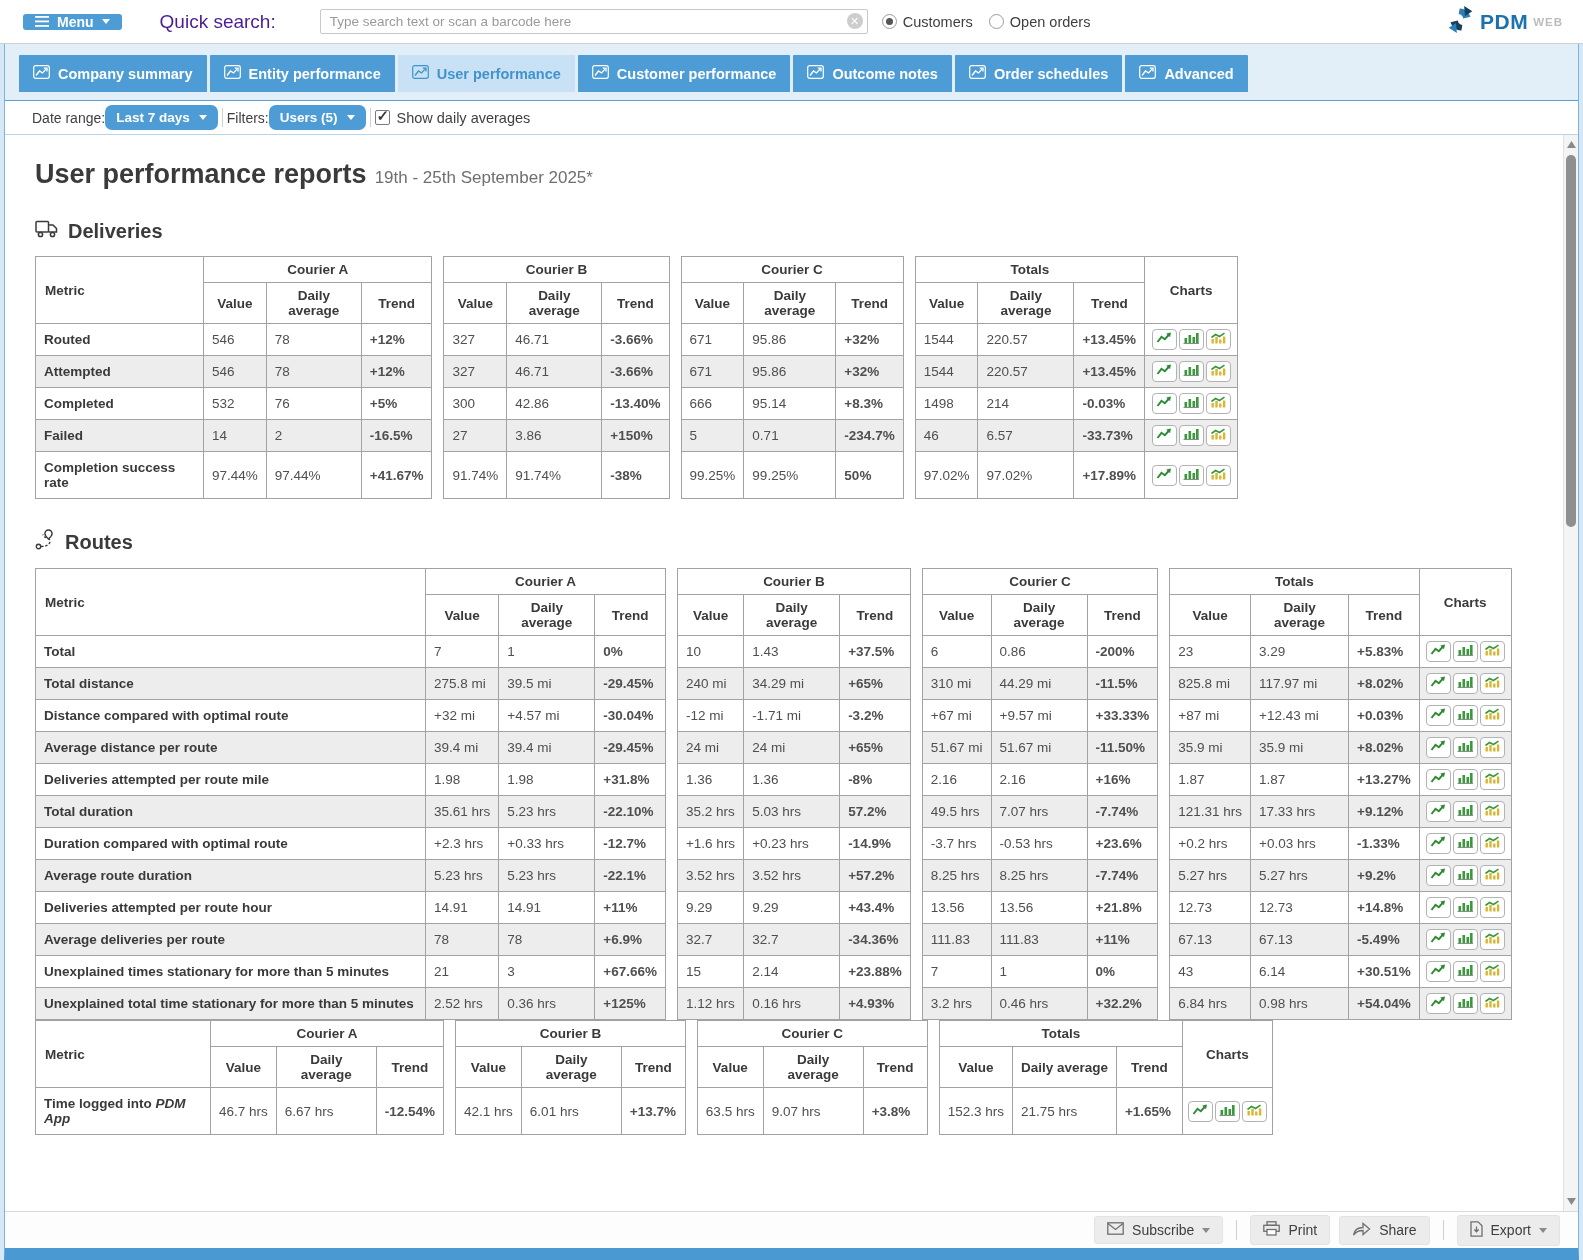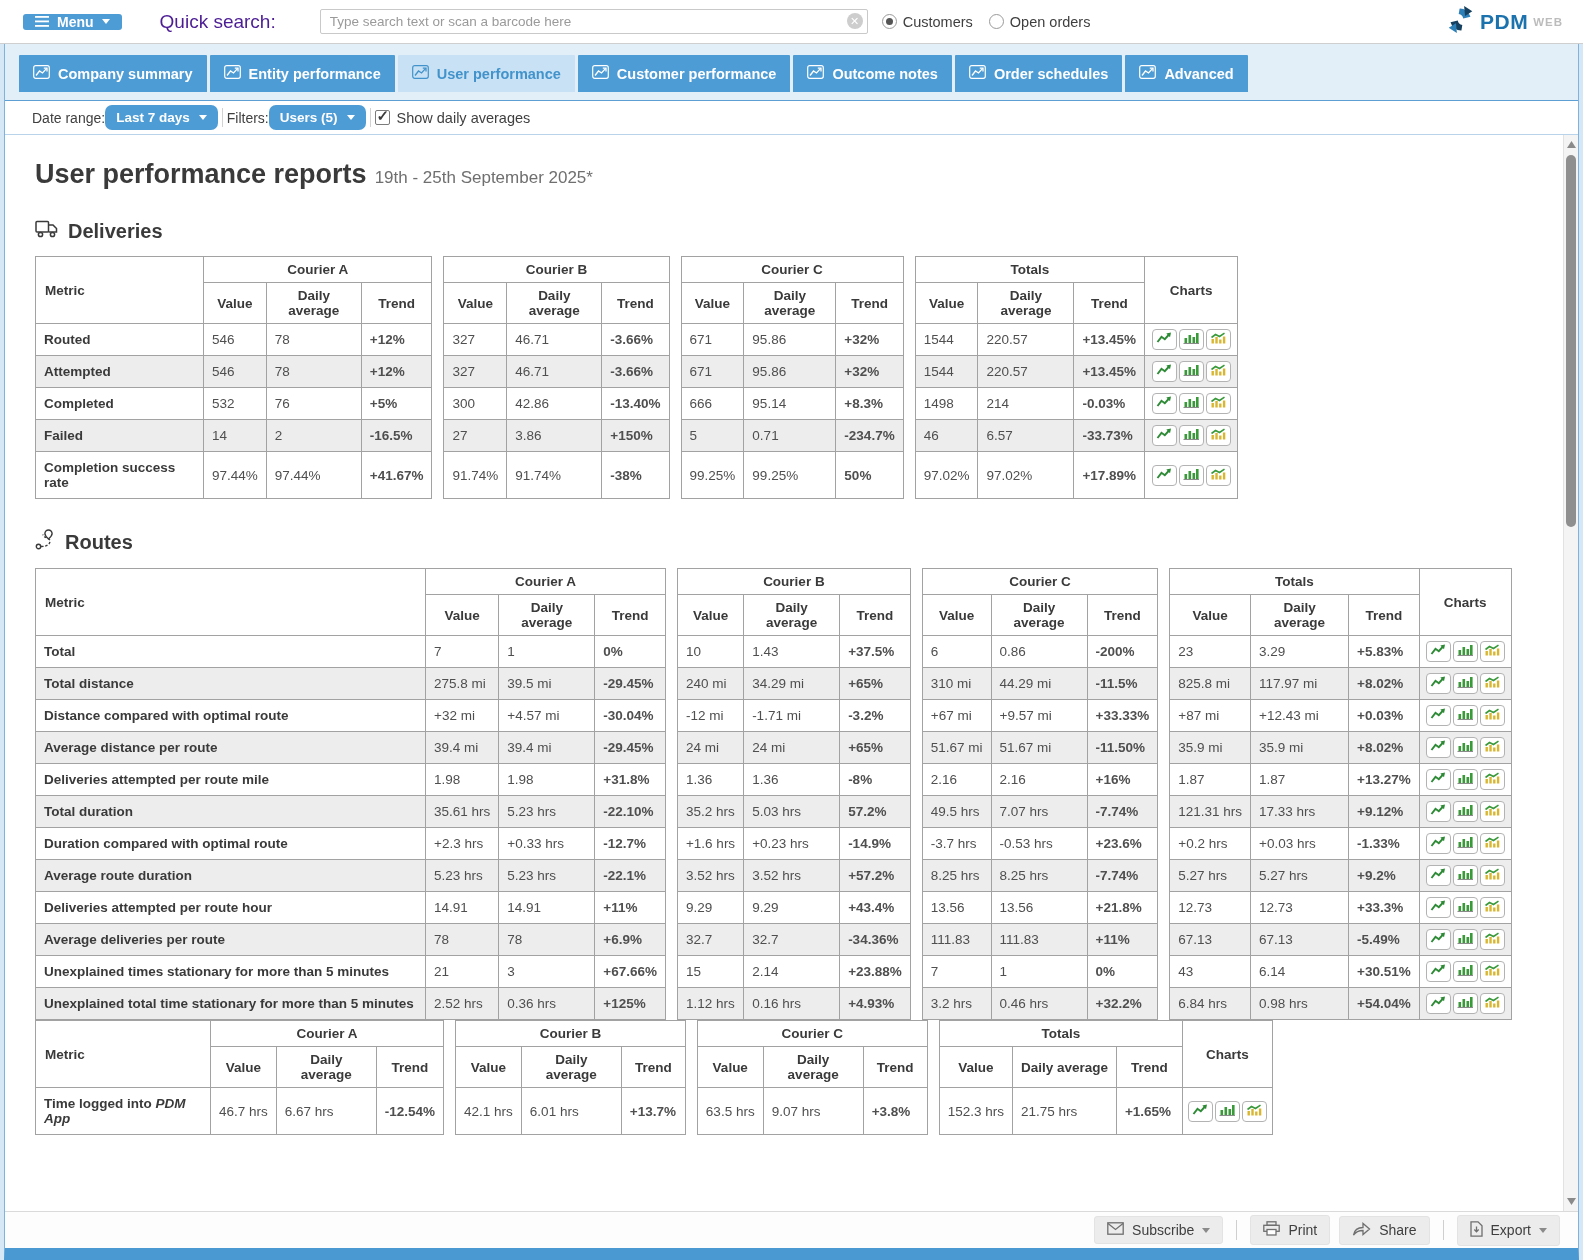--- a/index.html
+++ b/index.html
@@ -882,21 +882,21 @@
                 <td>9.29</td>
                 <td>9.29</td>
                 <td class="trend tone-green">+43.4%</td>
                 <td class="gap"></td>
                 <td>13.56</td>
                 <td>13.56</td>
                 <td class="trend tone-green">+21.8%</td>
                 <td class="gap"></td>
                 <td>12.73</td>
                 <td>12.73</td>
-                <td class="trend tone-green">+33.3%</td>
+                <td class="trend tone-green">+14.8%</td>
                 <td class="charts"><button class="chart-btn">
                     <span><svg width="16" height="12" viewBox="0 0 16 12">
                         <path d="M1.5 10 L5.5 4.8 L8.8 7.2 L13.5 2" fill="none" stroke="#2d8a35" stroke-width="1.9"></path>
                         <polygon points="15,0.5 10.3,1.6 14,5.2" fill="#2d8a35"></polygon>
                       </svg></span>
                   </button><button class="chart-btn">
                     <span><svg width="16" height="12" viewBox="0 0 16 12">
                         <rect x="1.5" y="6" width="2.6" height="5" fill="#3a9a3a"></rect>
                         <rect x="5.5" y="3" width="2.6" height="8" fill="#3a9a3a"></rect>
                         <rect x="9.5" y="5" width="2.6" height="6" fill="#3a9a3a"></rect>

